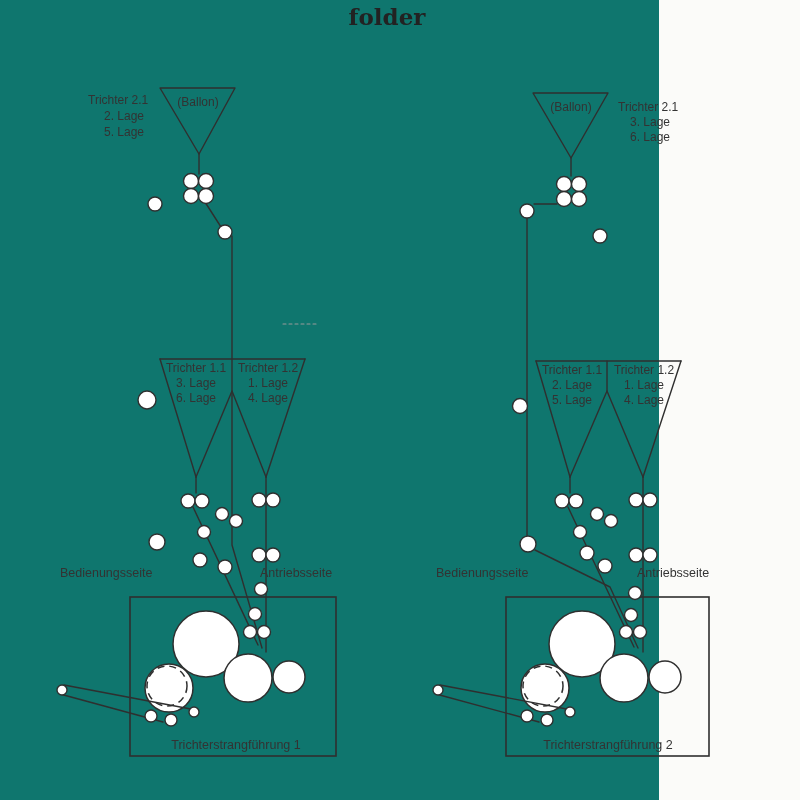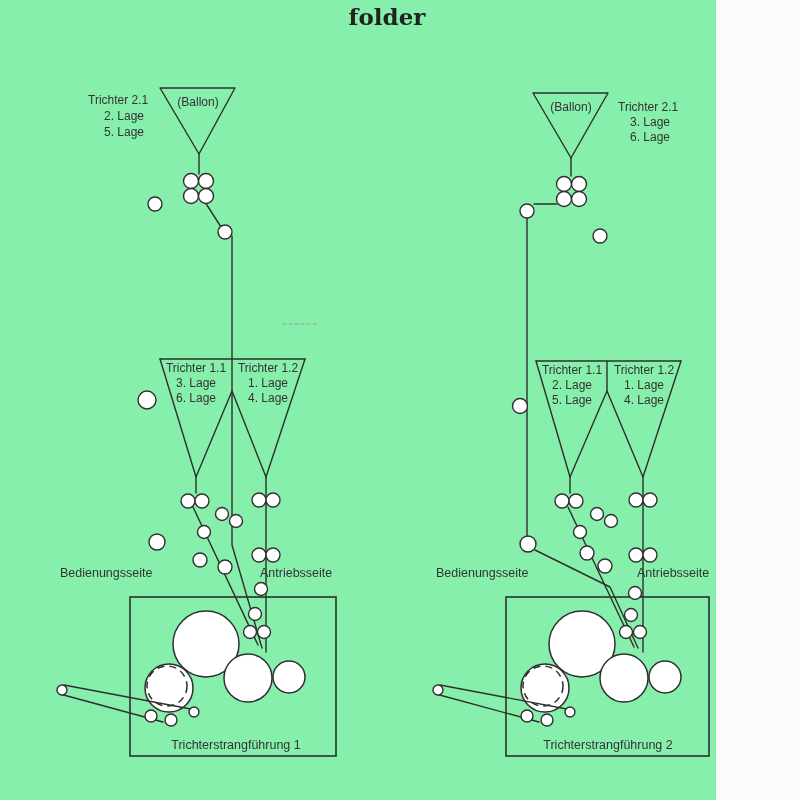--- a/index.html
+++ b/index.html
@@ -1,17 +1,17 @@
 <!DOCTYPE html>
 <html><head>
 <meta charset="utf-8">
 <style>
   html,body { margin:0; padding:0; }
   body { background:#fbfbf9; width:800px; height:800px; overflow:hidden; }
-  .page { position:relative; width:716px; height:800px; background:#86efac; }
+  .page { position:relative; width:659px; height:800px; background:#0f766e; }
   svg { position:absolute; left:0; top:0; font-family:"Liberation Sans", sans-serif; }
   svg path, svg line, svg polyline { stroke:#2f2f2f; stroke-width:1.4; fill:none; stroke-linecap:round; stroke-linejoin:round; }
   circle.rl { fill:#ffffff; stroke:#2f2f2f; stroke-width:1.4; }
   circle.cyl { fill:#ffffff; stroke:#2f2f2f; stroke-width:1.5; }
   rect.bx { fill:none; stroke:#2f2f2f; stroke-width:1.6; }
   .dashed { stroke-dasharray:7 5; stroke-width:1.3; }
   .artifact { stroke:#9a9a9a; stroke-width:1.1; stroke-dasharray:3 3; }
   text { fill:#333333; font-size:12px; }
   .tc { text-anchor:middle; }
   .side { font-size:12.5px; }

